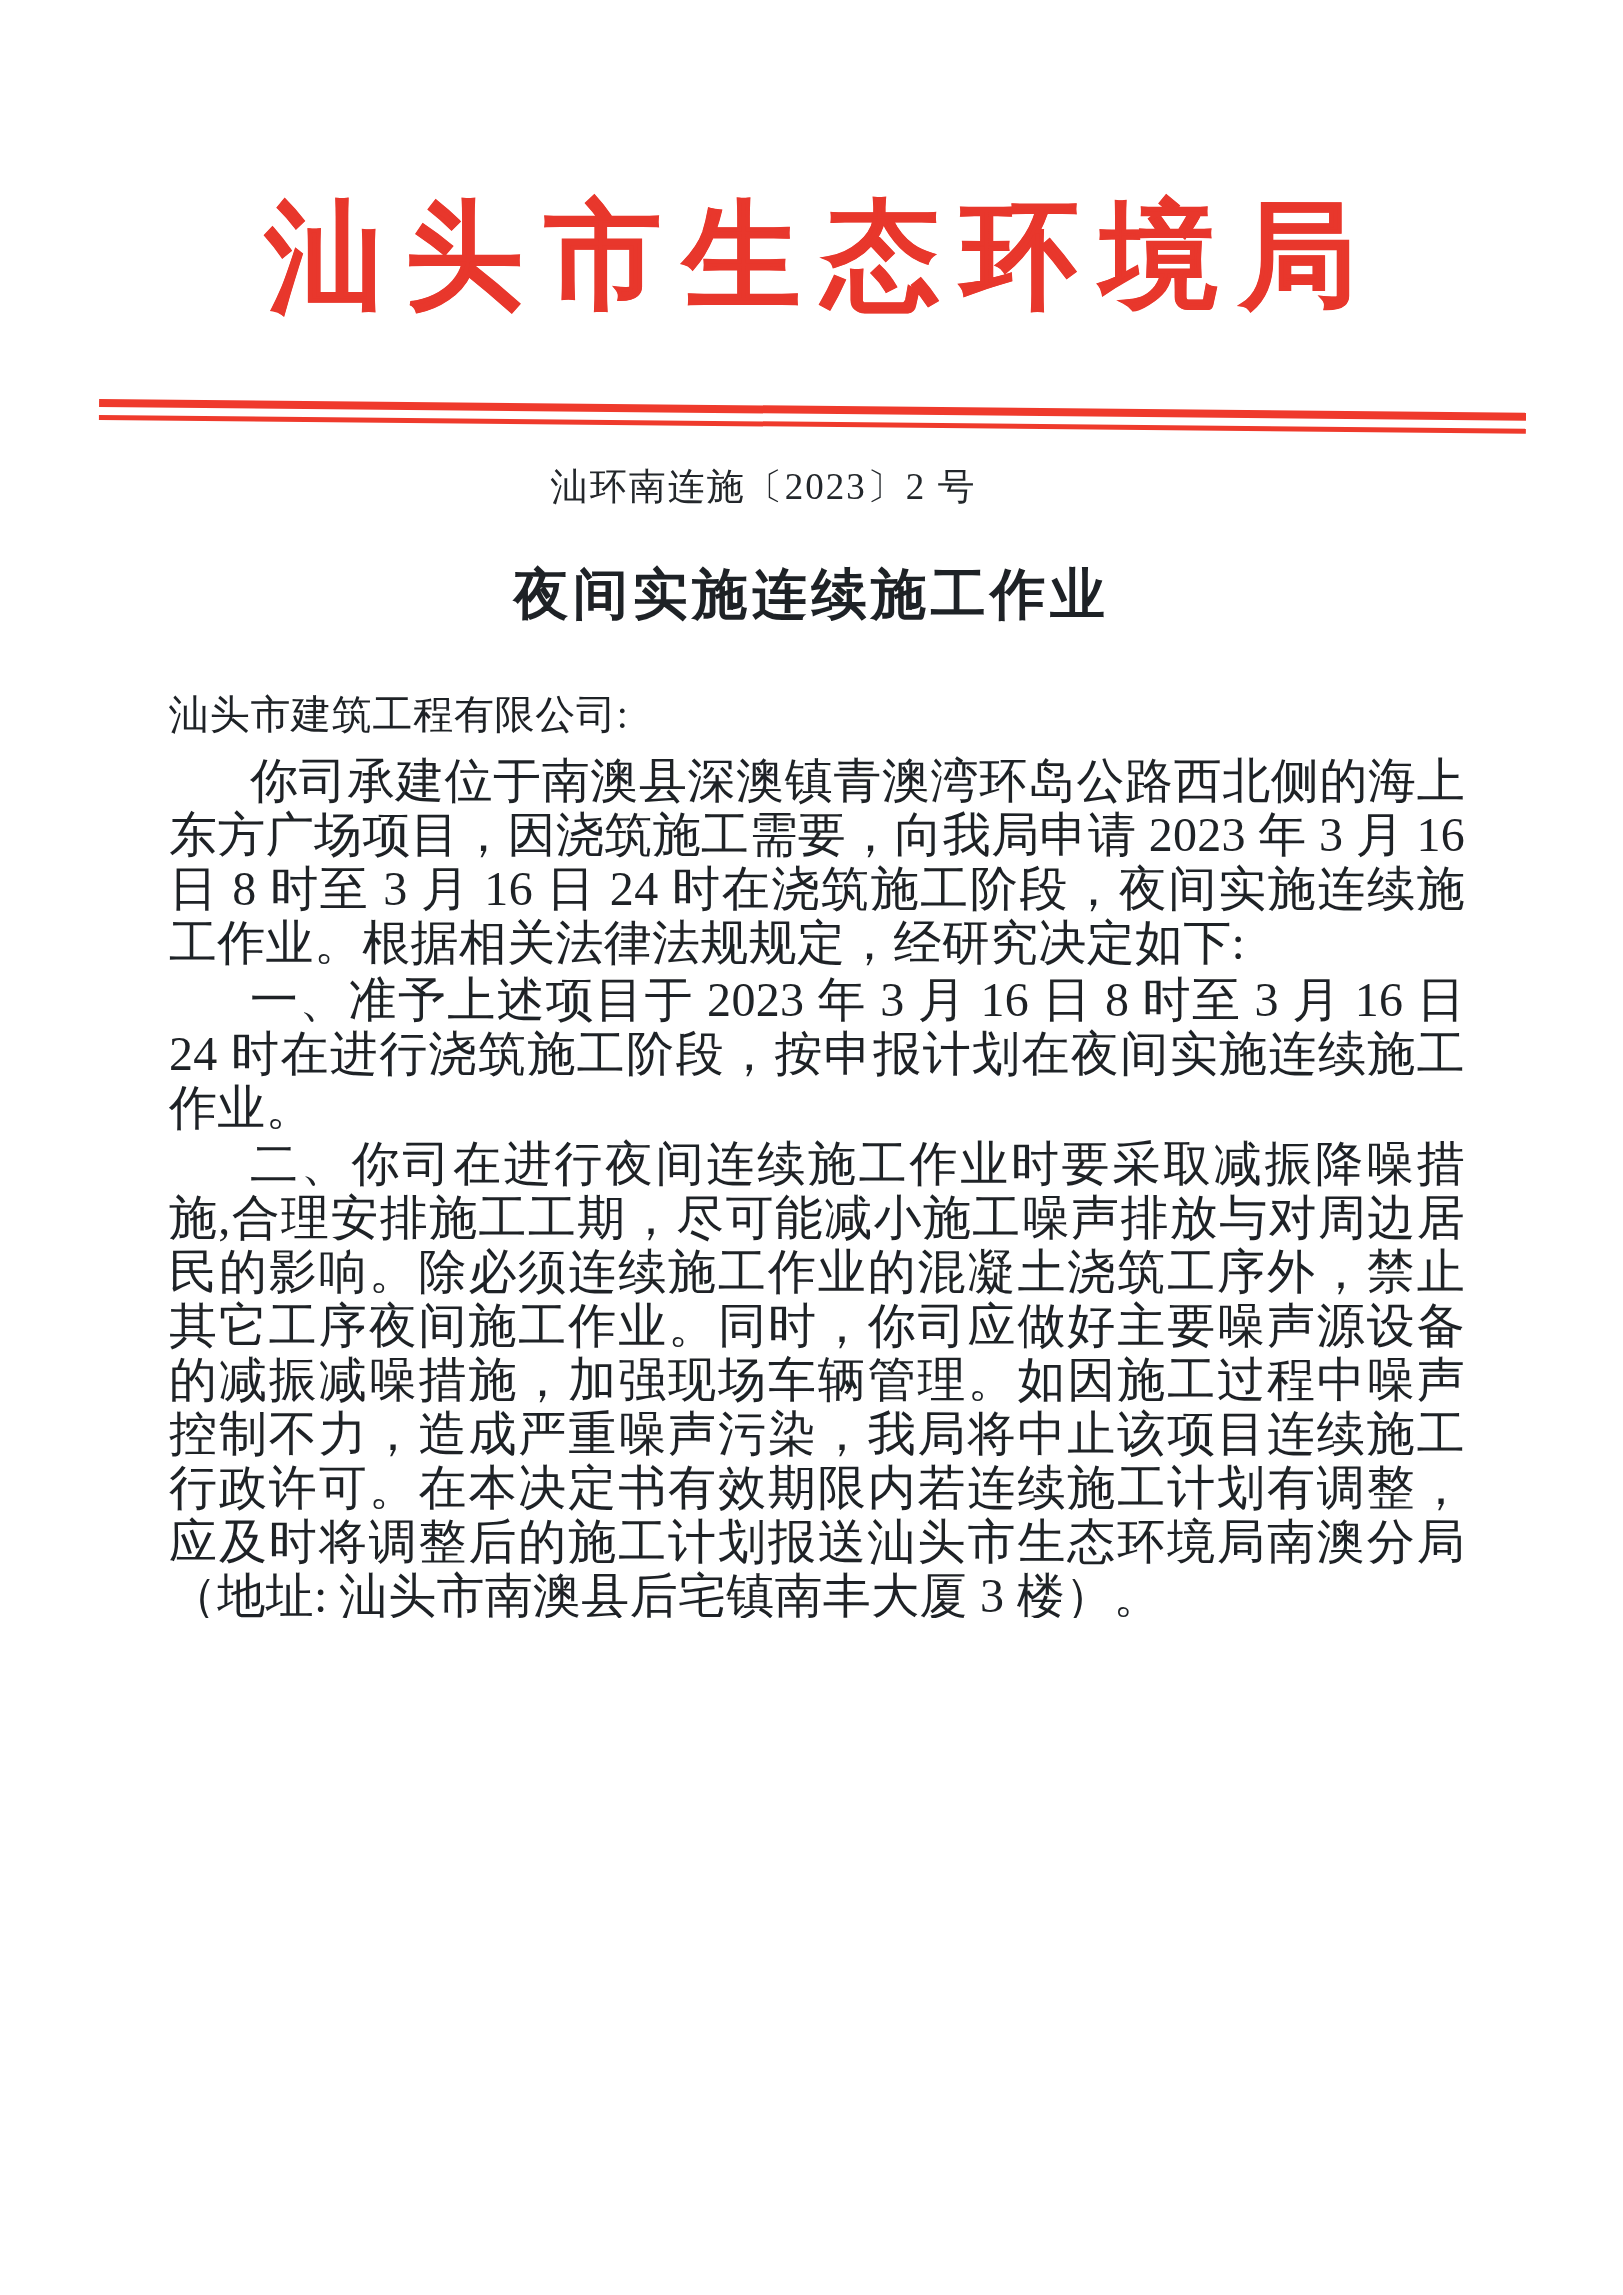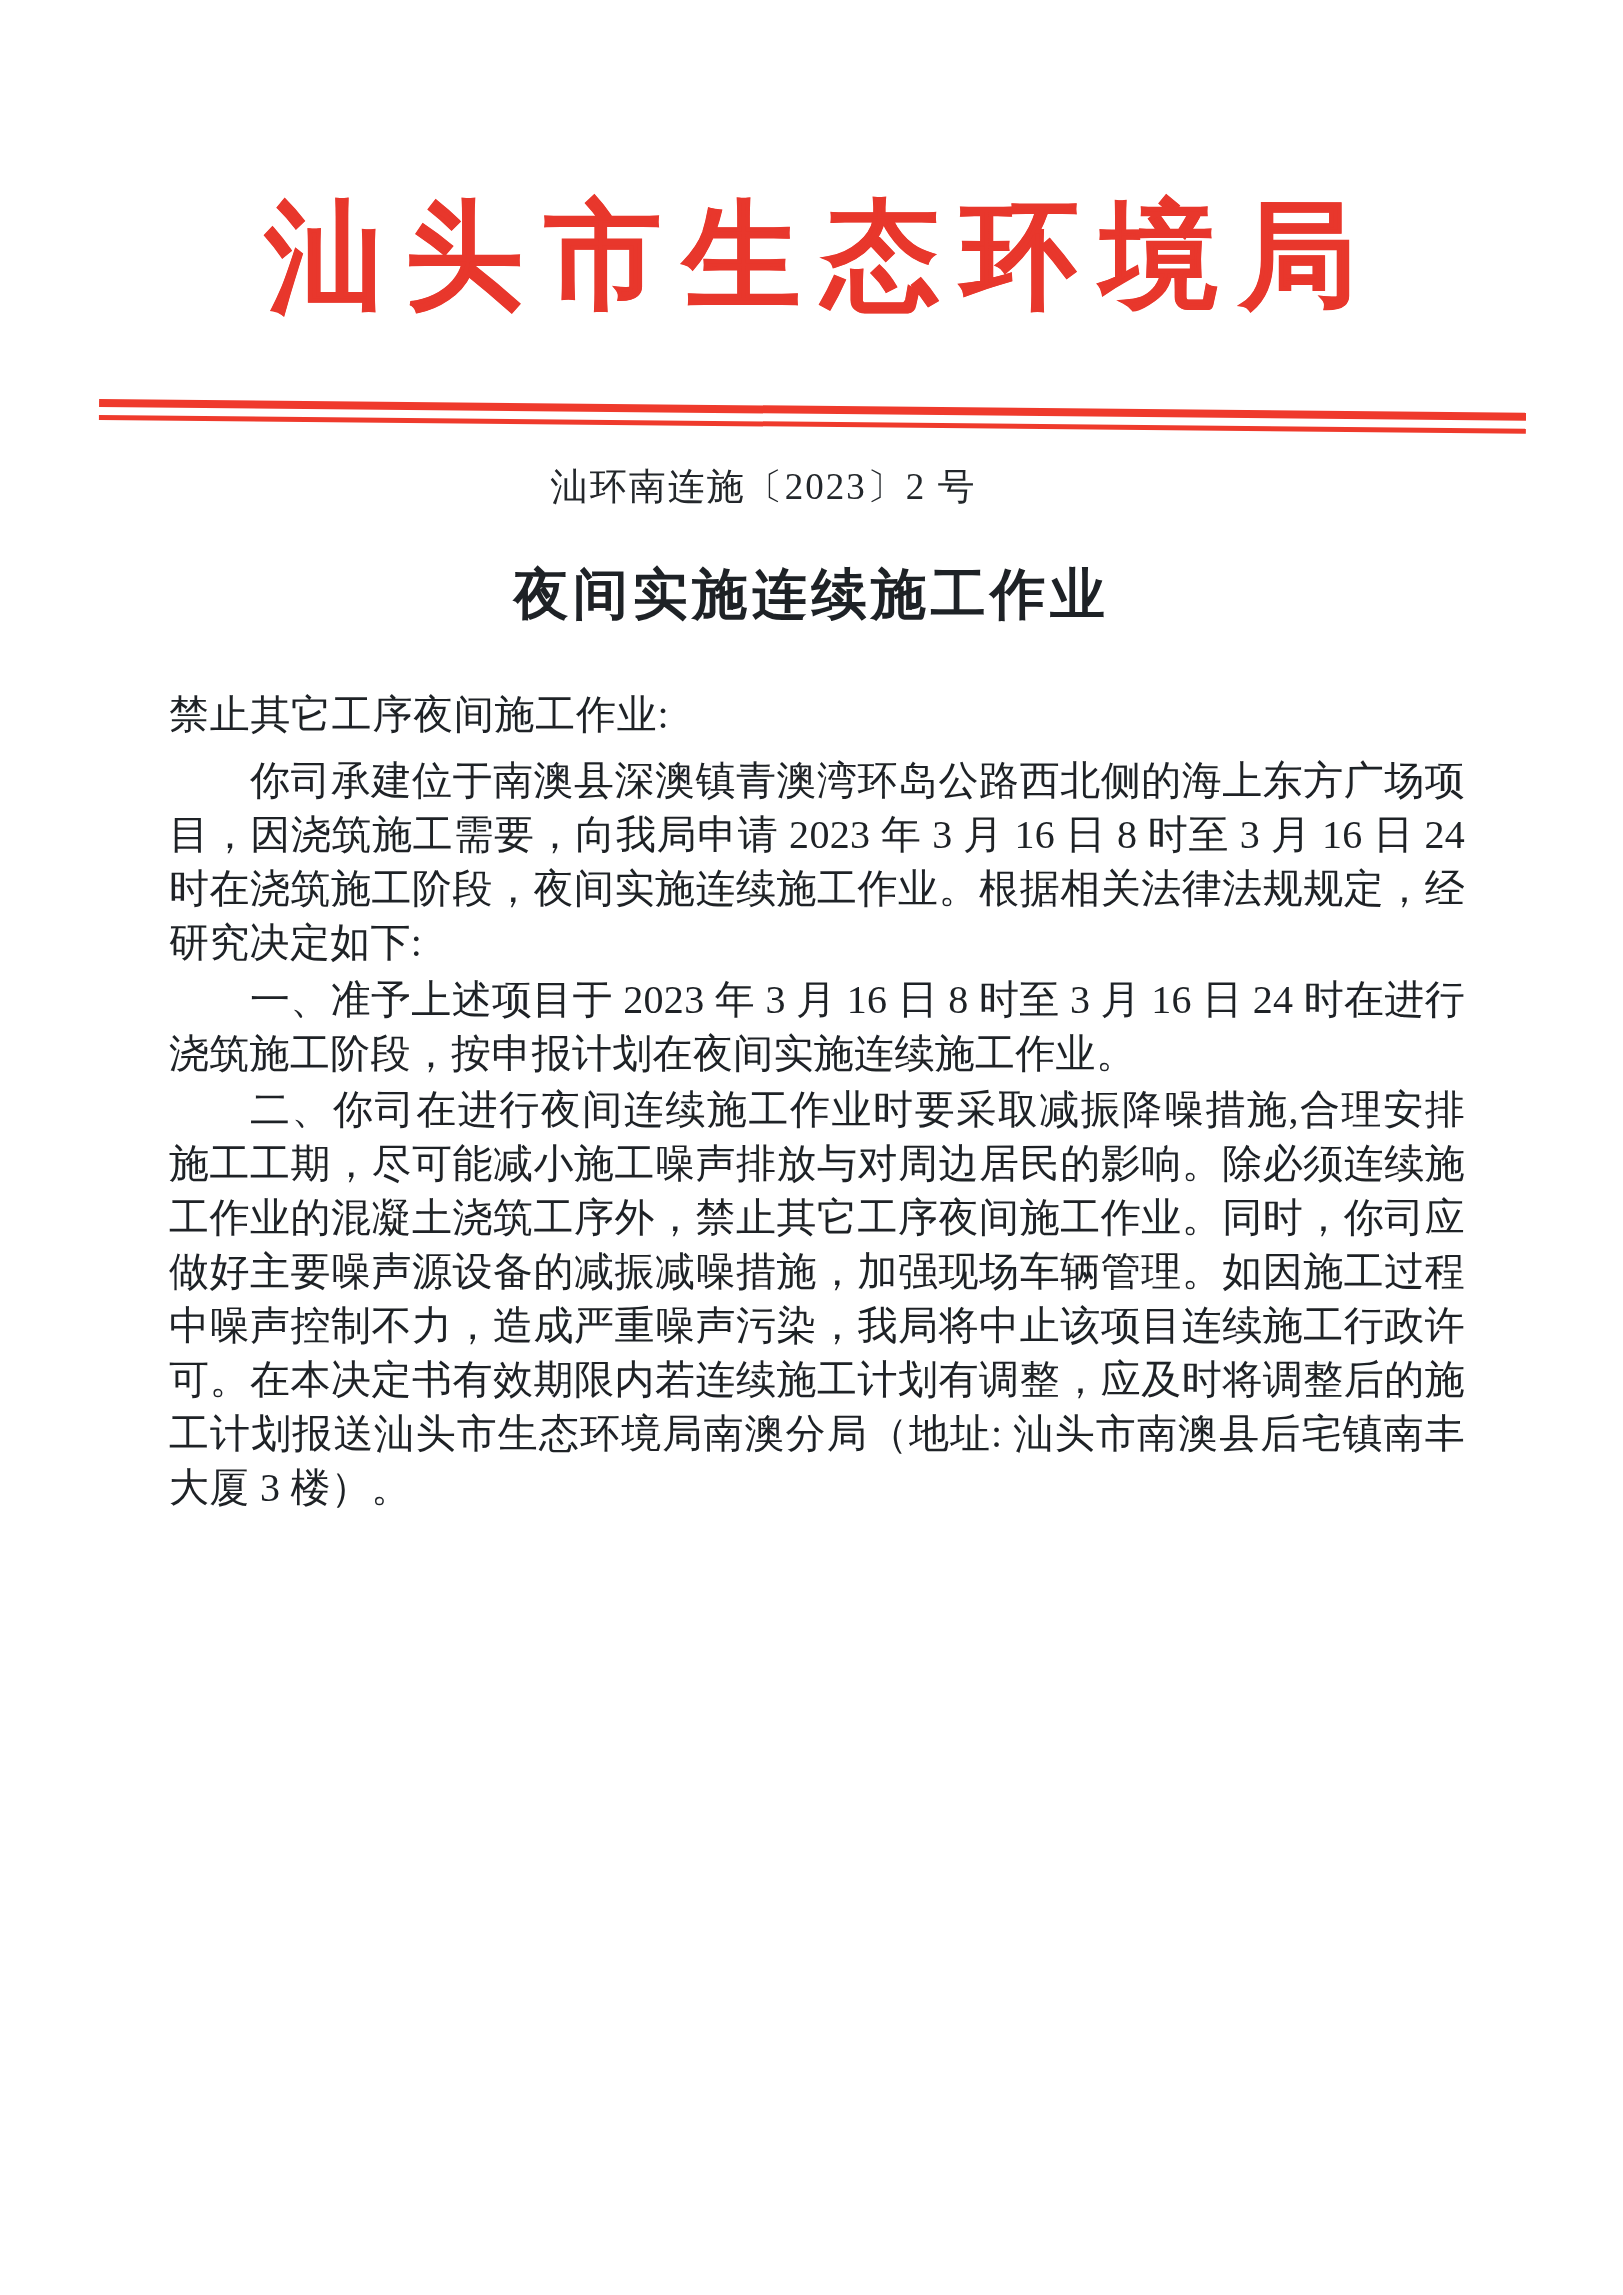--- a/index.html
+++ b/index.html
@@ -103,21 +103,21 @@
   }
   .recipient {
     font-size: 40px;
     line-height: 1.22;
     color: #1e2226;
     letter-spacing: 0.7px;
     margin-bottom: 14.4px;
     white-space: nowrap;
   }
   .para {
-    font-size: 40px;
+    font-size: 48px;
     line-height: 54px;
     color: #1e2226;
     letter-spacing: 0.3px;
     text-align: justify;
     text-align-last: left;
     text-indent: 81px;
     margin: 0 0 2.6px 0;
   }
 
   
@@ -167,21 +167,21 @@
   <div class="rule-wrap">
     <div class="rule-thick"></div>
     <div class="rule-thin"></div>
   </div>
 
   <div class="doc-number">汕环南连施〔2023〕2 号</div>
 
   <div class="doc-title">夜间实施连续施工作业</div>
 
   <div class="body-block">
-    <div class="recipient">禁止其它工序夜间施工作业:</div>
+    <div class="recipient">汕头市建筑工程有限公司:</div>
 
     <p class="para">你司承建位于南澳县深澳镇青澳湾环岛公路西北侧的海上东方广场项目，因浇筑施工需要，向我局申请 2023 年 3 月 16 日 8 时至 3 月 16 日 24 时在浇筑施工阶段，夜间实施连续施工作业。根据相关法律法规规定，经研究决定如下:</p>
     <p class="para">一、准予上述项目于 2023 年 3 月 16 日 8 时至 3 月 16 日 24 时在进行浇筑施工阶段，按申报计划在夜间实施连续施工作业。</p>
     <p class="para">二、你司在进行夜间连续施工作业时要采取减振降噪措施,合理安排施工工期，尽可能减小施工噪声排放与对周边居民的影响。除必须连续施工作业的混凝土浇筑工序外，禁止其它工序夜间施工作业。同时，你司应做好主要噪声源设备的减振减噪措施，加强现场车辆管理。如因施工过程中噪声控制不力，造成严重噪声污染，我局将中止该项目连续施工行政许可。在本决定书有效期限内若连续施工计划有调整，应及时将调整后的施工计划报送汕头市生态环境局南澳分局（地址: 汕头市南澳县后宅镇南丰大厦 3 楼）。</p>
   </div>
 
   <div class="seal">
     <svg viewBox="0 0 520 520" xmlns="http://www.w3.org/2000/svg">
       <defs>
         <path id="arcTop" d="M 70,260 A 190,190 0 0 1 450,260" fill="none"></path>

